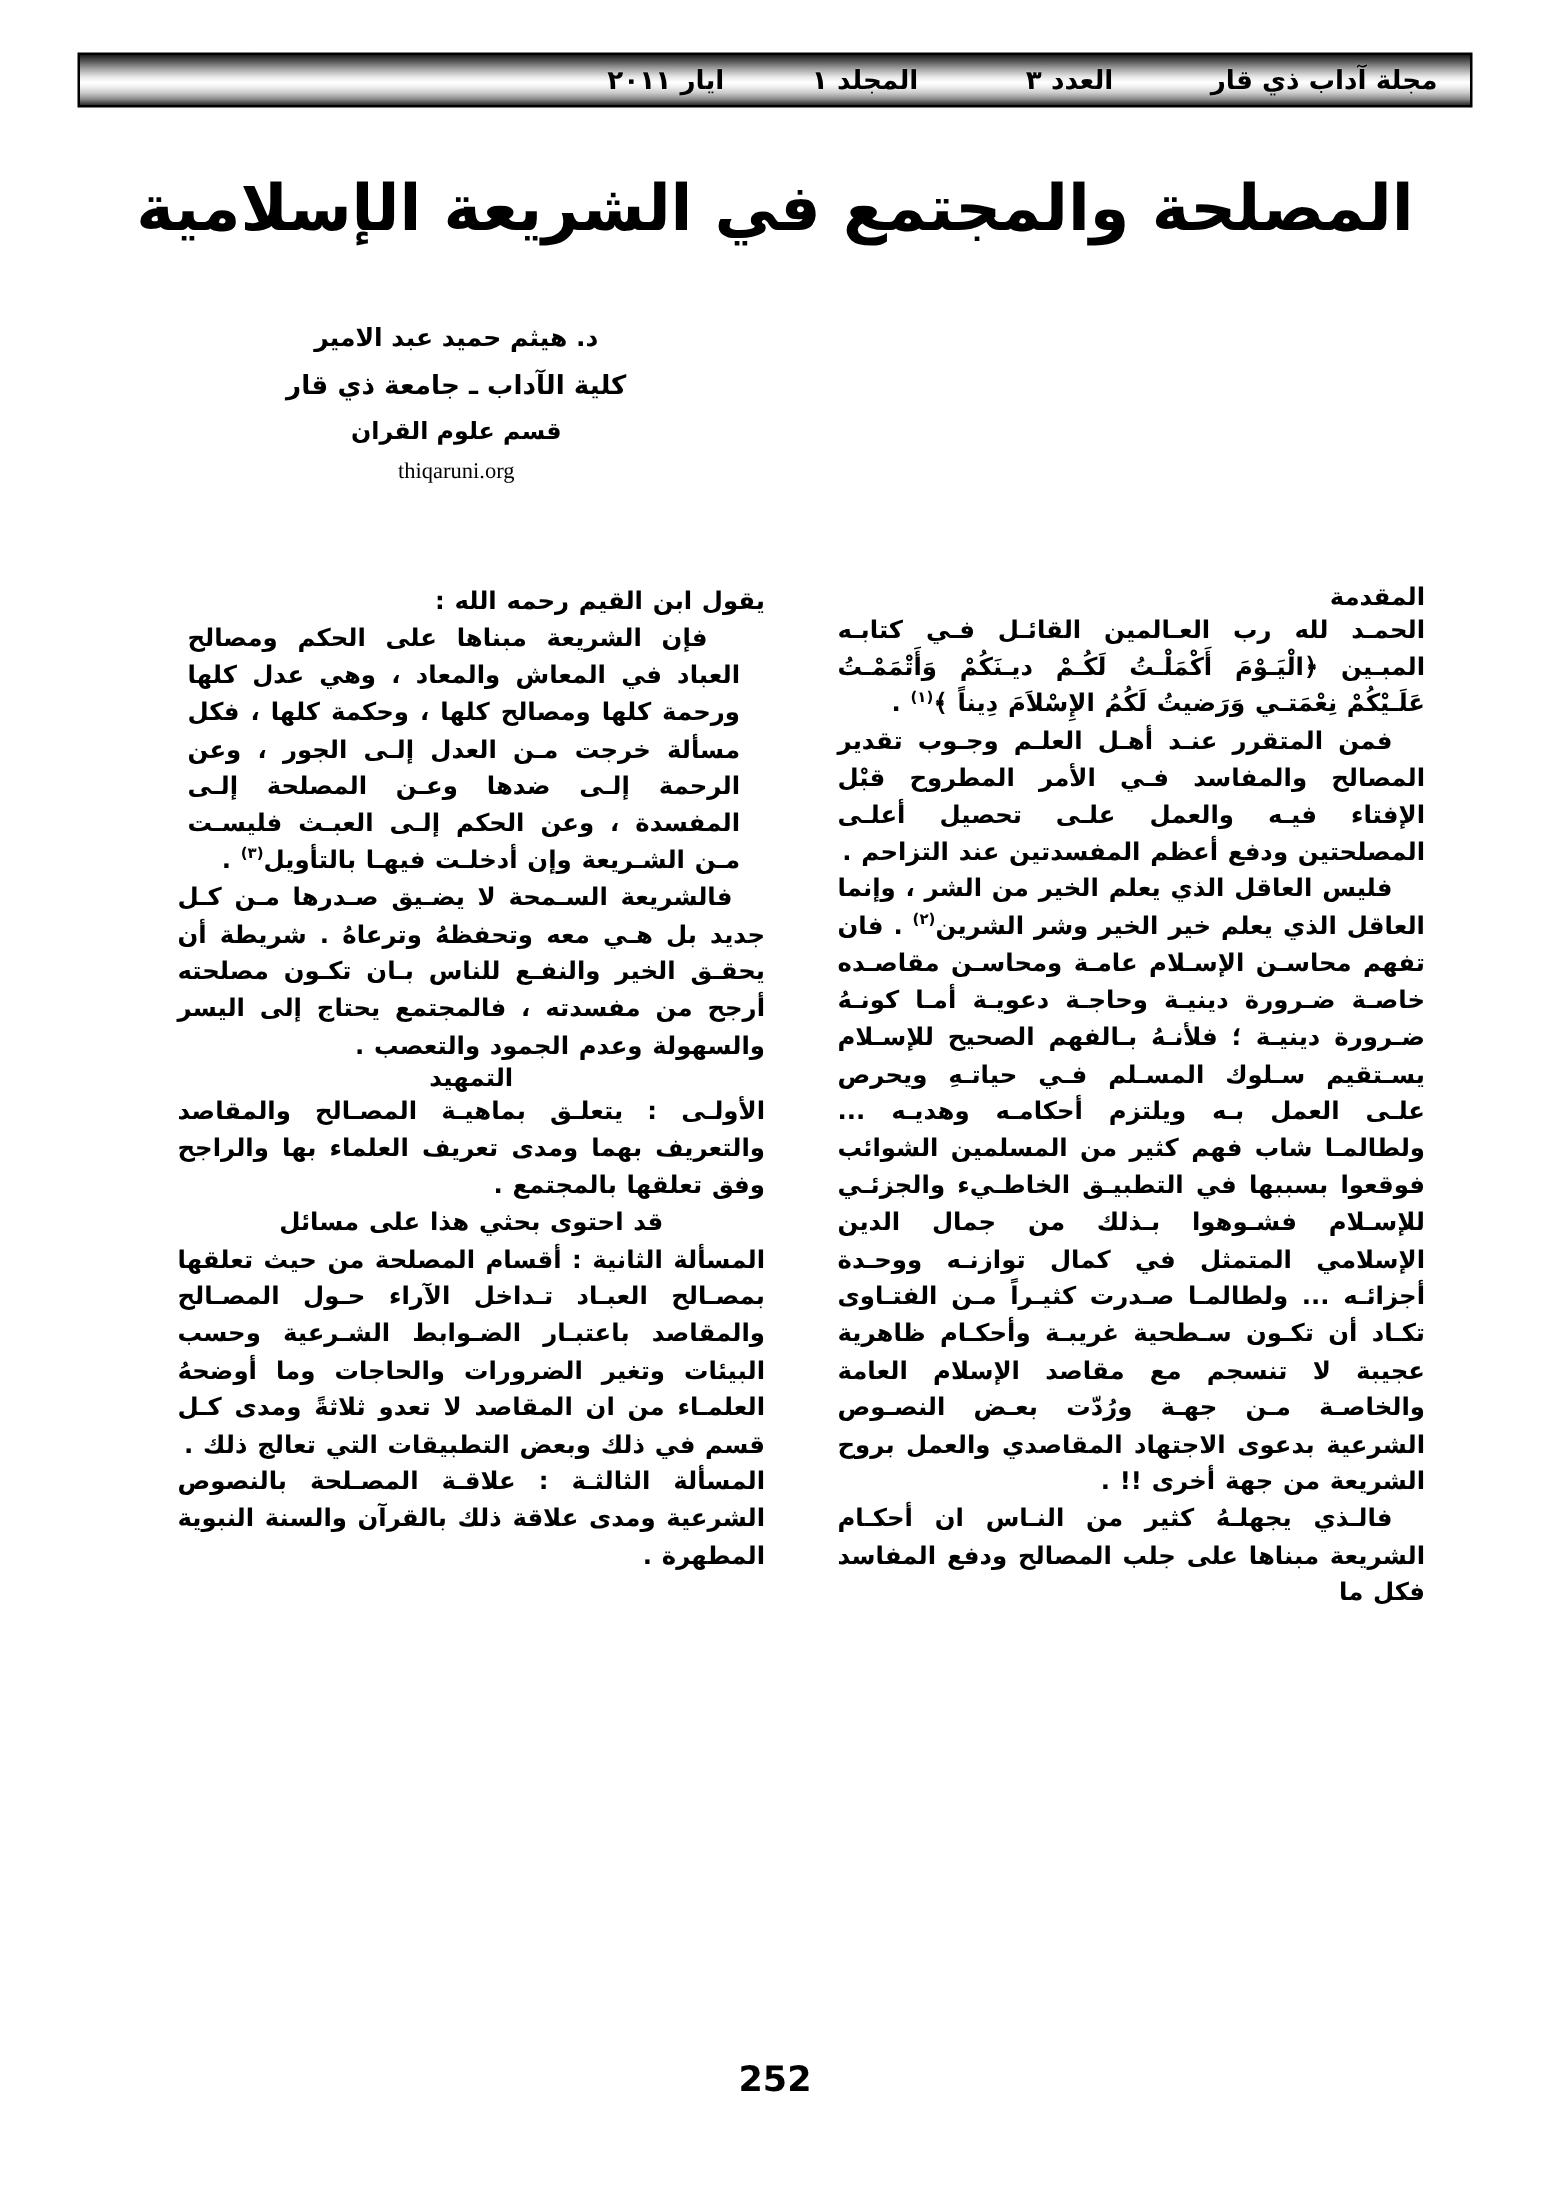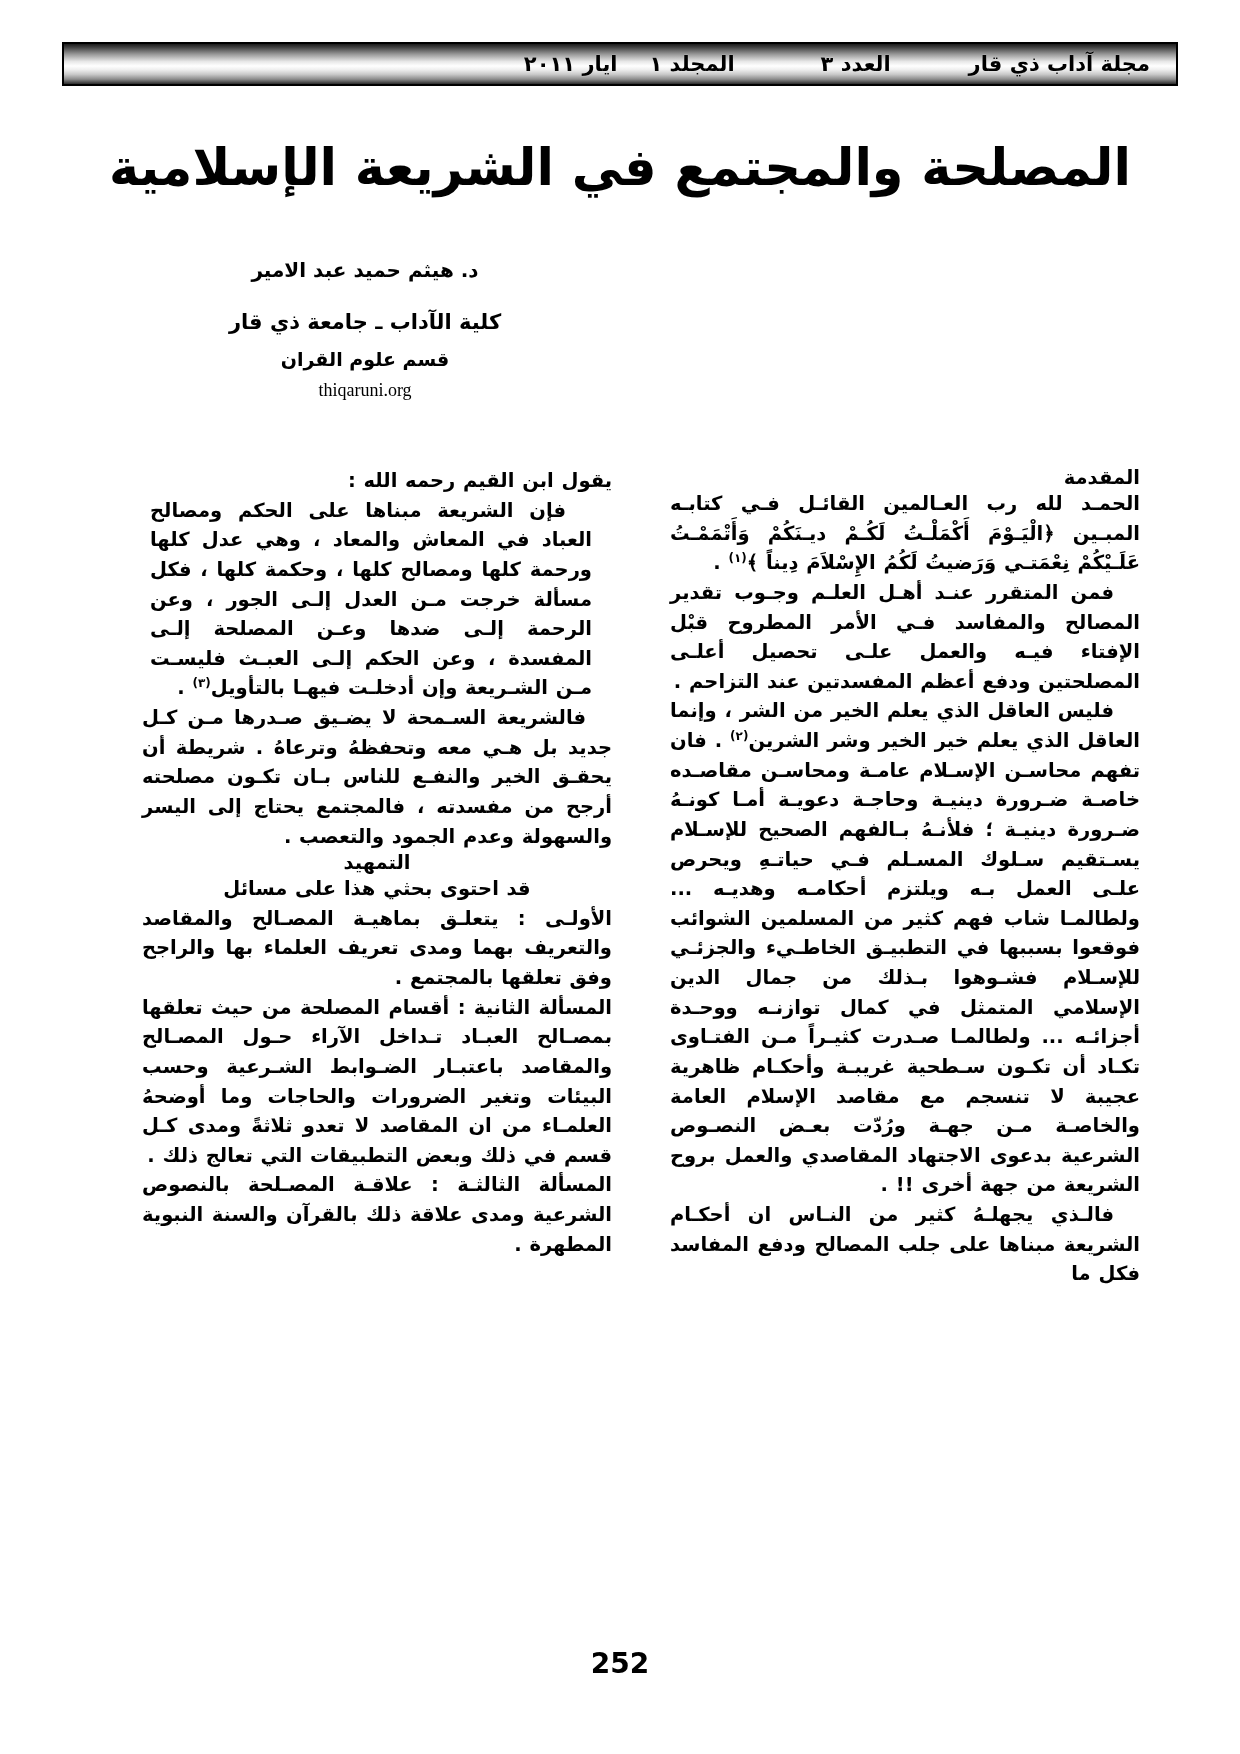--- a/index.html
+++ b/index.html
@@ -49,21 +49,21 @@
   .header-cell {
     font-weight: bold;
     font-size: 21px;
     white-space: nowrap;
     color: #000;
     text-shadow: 0 0 1px rgba(255,255,255,0.9);
   }
   .hc-journal { margin-right: 26px; }
   .hc-issue   { margin-right: 78px; }
   .hc-volume  { margin-right: 86px; }
-  .hc-date    { margin-right: 32px; }
+  .hc-date    { margin-right: 70px; }
 
   
   .article-title {
     position: absolute;
     top: 104px;
     left: 0;
     right: 0;
     text-align: center;
     font-size: 51px;
     font-weight: bold;
@@ -77,21 +77,21 @@
     top: 258px;
     left: 150px;
     width: 430px;
     text-align: center;
     direction: rtl;
   }
   .author-name {
     font-size: 20px;
     font-weight: bold;
     letter-spacing: 0.6px;
-    margin-bottom: 28px;
+    margin-bottom: 14px;
   }
   .author-affil {
     font-size: 21px;
     font-weight: bold;
     letter-spacing: 0.4px;
     margin-bottom: 14px;
   }
   .author-dept {
     font-size: 19px;
     font-weight: bold;
@@ -191,22 +191,22 @@
       <p class="para indent">فمن المتقرر عنـد أهـل العلـم وجـوب تقدير المصالح والمفاسد فـي الأمر المطروح قبْل الإفتاء فيـه والعمل علـى تحصيل أعلـى المصلحتين ودفع أعظم المفسدتين عند التزاحم .</p>
       <p class="para indent"><span>فليس العاقل الذي يعلم الخير من الشر ، وإنما العاقل الذي يعلم خير الخير وشر الشرين</span><sup>(٢)</sup><span> . فان تفهم محاسـن الإسـلام عامـة ومحاسـن مقاصـده خاصـة ضـرورة دينيـة وحاجـة دعويـة أمـا كونـهُ ضـرورة دينيـة ؛ فلأنـهُ بـالفهم الصحيح للإسـلام يسـتقيم سـلوك المسـلم فـي حياتـهِ ويحرص علـى العمل بـه ويلتزم أحكامـه وهديـه ... ولطالمـا شاب فهم كثير من المسلمين الشوائب فوقعوا بسببها في التطبيـق الخاطـيء والجزئـي للإسـلام فشـوهوا بـذلك من جمال الدين الإسلامي المتمثل في كمال توازنـه ووحـدة أجزائـه ... ولطالمـا صـدرت كثيـراً مـن الفتـاوى تكـاد أن تكـون سـطحية غريبـة وأحكـام ظاهرية عجيبة لا تنسجم مع مقاصد الإسلام العامة والخاصـة مـن جهـة ورُدّت بعـض النصـوص الشرعية بدعوى الاجتهاد المقاصدي والعمل بروح الشريعة من جهة أخرى !! .</span></p>
       <p class="para indent">فالـذي يجهلـهُ كثير من النـاس ان أحكـام الشريعة مبناها على جلب المصالح ودفع المفاسد فكل ما</p>
     </div>
 
     <div class="col">
       <p class="para">يقول ابن القيم رحمه الله :</p>
       <p class="para quote indent"><span>فإن الشريعة مبناها على الحكم ومصالح العباد في المعاش والمعاد ، وهي عدل كلها ورحمة كلها ومصالح كلها ، وحكمة كلها ، فكل مسألة خرجت مـن العدل إلـى الجور ، وعن الرحمة إلـى ضدها وعـن المصلحة إلـى المفسدة ، وعن الحكم إلـى العبـث فليسـت مـن الشـريعة وإن أدخلـت فيهـا بالتأويل</span><sup>(٣)</sup><span> .</span></p>
       <p class="para indent">فالشريعة السـمحة لا يضـيق صـدرها مـن كـل جديد بل هـي معه وتحفظهُ وترعاهُ . شريطة أن يحقـق الخير والنفـع للناس بـان تكـون مصلحته أرجح من مفسدته ، فالمجتمع يحتاج إلى اليسر والسهولة وعدم الجمود والتعصب .</p>
       <div class="heading center">التمهيد</div>
+      <p class="para">الأولـى : يتعلـق بماهيـة المصـالح والمقاصد والتعريف بهما ومدى تعريف العلماء بها والراجح وفق تعلقها بالمجتمع .</p>
       <p class="para center-last">قد احتوى بحثي هذا على مسائل</p>
-      <p class="para">الأولـى : يتعلـق بماهيـة المصـالح والمقاصد والتعريف بهما ومدى تعريف العلماء بها والراجح وفق تعلقها بالمجتمع .</p>
       <p class="para">المسألة الثانية : أقسام المصلحة من حيث تعلقها بمصـالح العبـاد تـداخل الآراء حـول المصـالح والمقاصد باعتبـار الضـوابط الشـرعية وحسب البيئات وتغير الضرورات والحاجات وما أوضحهُ العلمـاء من ان المقاصد لا تعدو ثلاثةً ومدى كـل قسم في ذلك وبعض التطبيقات التي تعالج ذلك .</p>
       <p class="para">المسألة الثالثـة : علاقـة المصـلحة بالنصوص الشرعية ومدى علاقة ذلك بالقرآن والسنة النبوية المطهرة .</p>
     </div>
 
   </div>
 
   <div class="page-number">252</div>
 
 </div>
 

